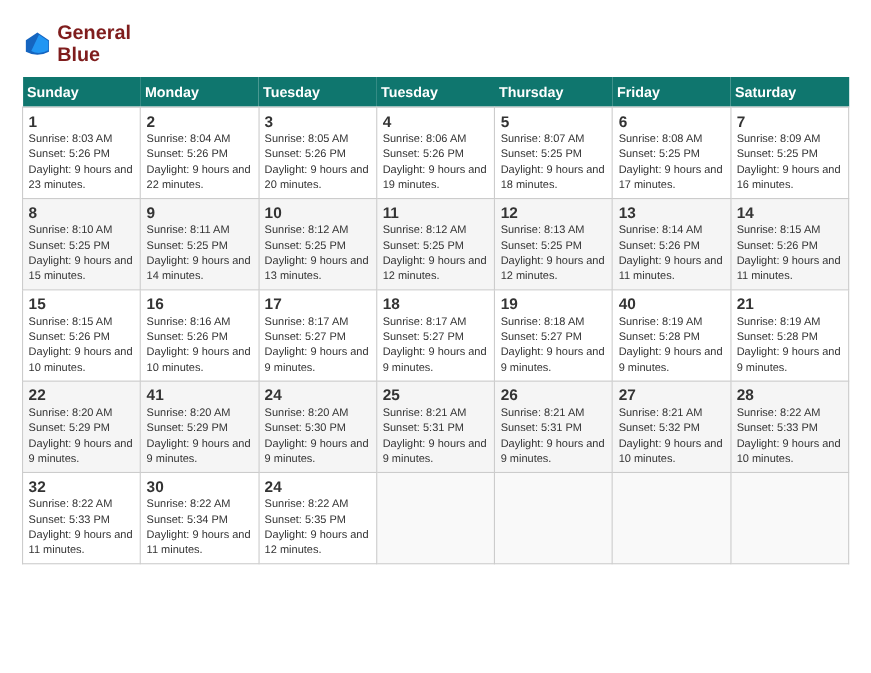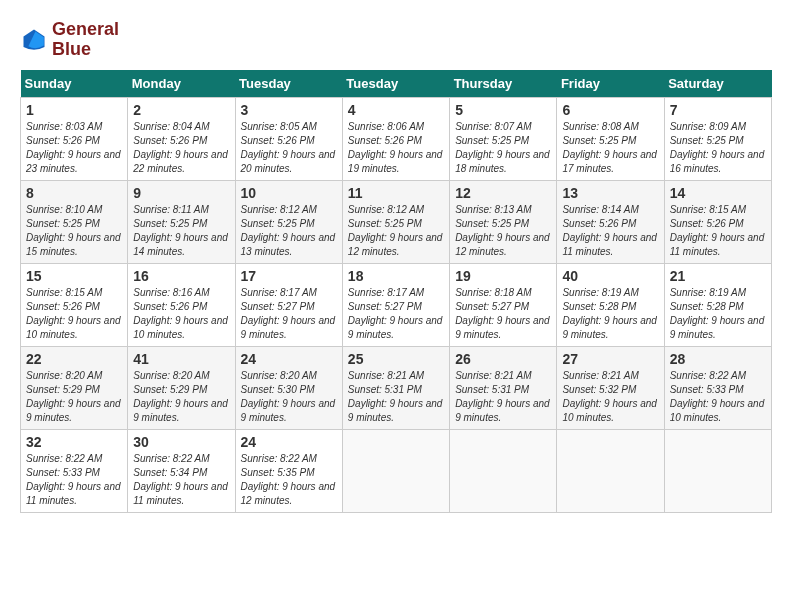--- a/index.html
+++ b/index.html
@@ -74,21 +74,20 @@
       font-size: 14px;
       font-weight: bold;
       color: #333;
       display: block;
       margin-bottom: 2px;
     }
     .day-info {
       font-size: 10px;
       color: #333;
       line-height: 1.4;
-      font-style: italic;
     }
     td.empty {
       background: #f9f9f9;
     }
   </style>
 </head>
 <body>
 
 <div class="header">
   <div class="logo">

